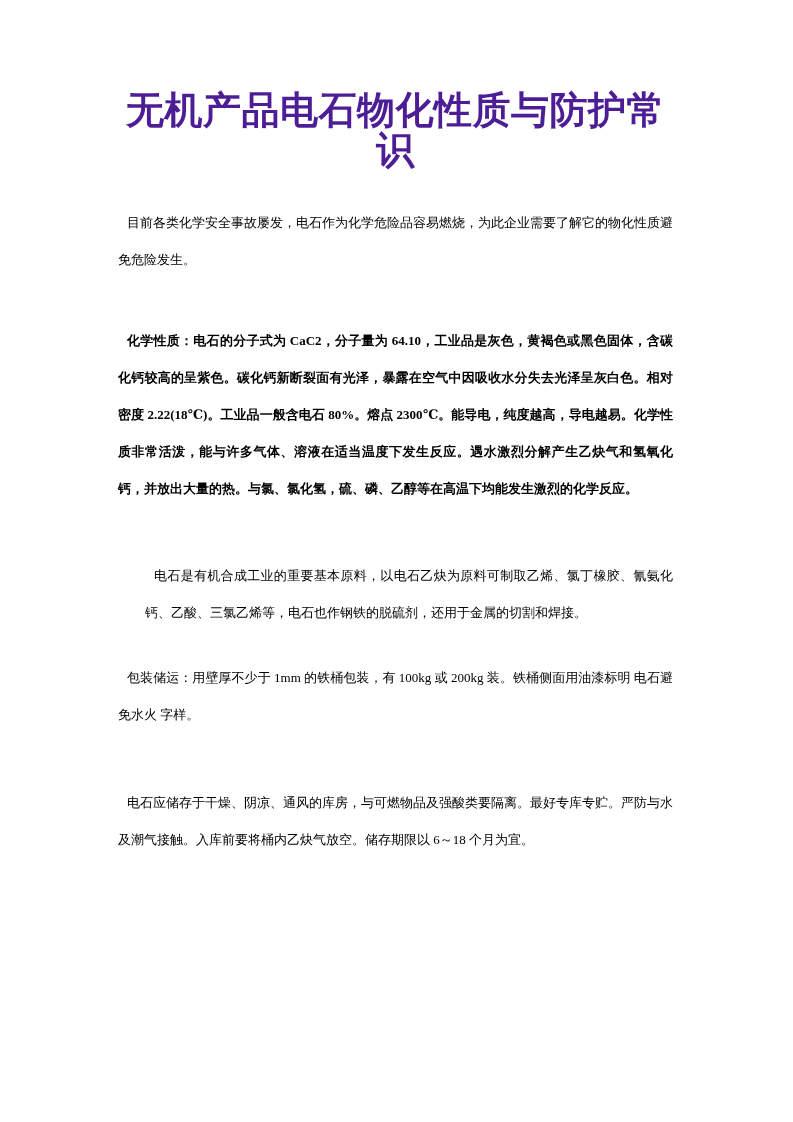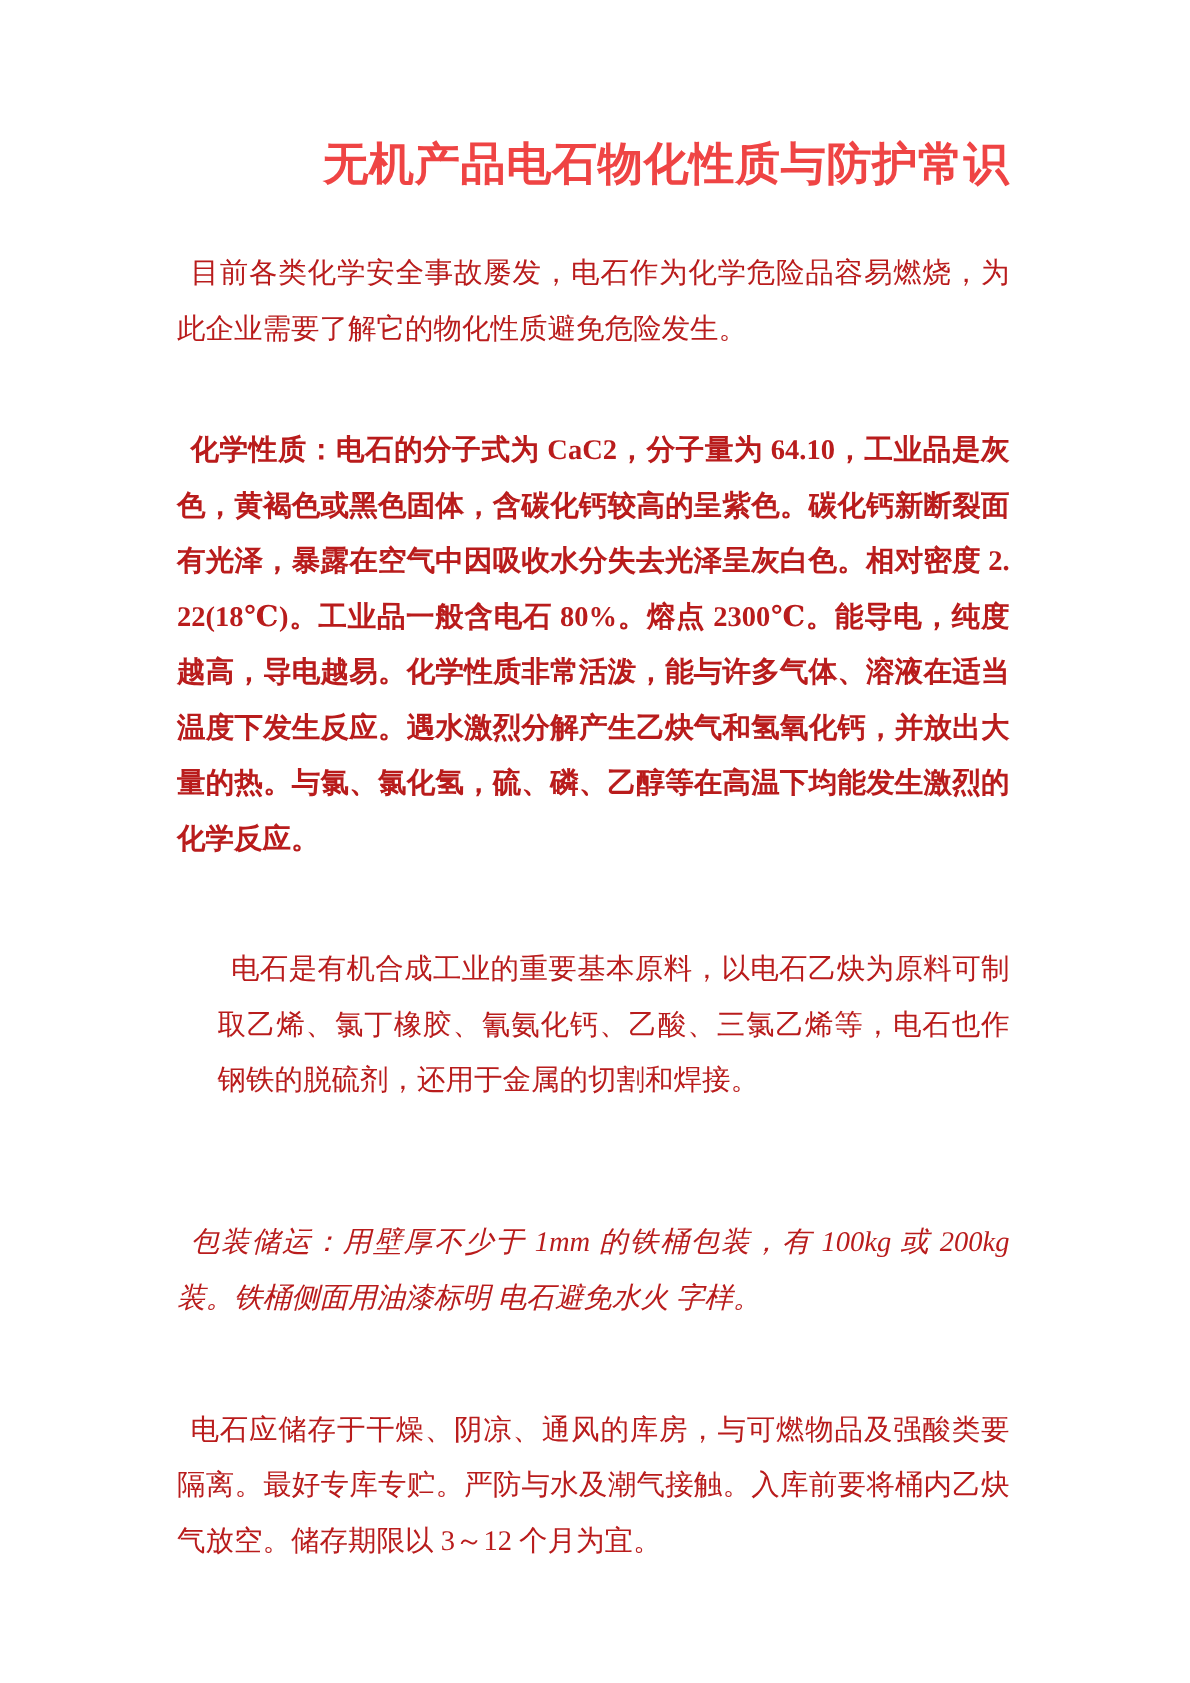--- a/index.html
+++ b/index.html
@@ -16,50 +16,50 @@
     box-sizing: border-box;
     width: 793px;
     height: 1122px;
     padding: 0 120px 0 118px;
     background: #ffffff;
     font-family: "Liberation Serif", "DejaVu Serif", serif;
     color: #111111;
   }
   .doc-title {
     margin: 90px 0 0 0;
-    font-size: 30px;
+    font-size: 38px;
     line-height: 40px;
     font-weight: 700;
-    text-align: right;
-    color: #ef4444;
+    text-align: center;
+    color: #4c1d95;
     letter-spacing: 0.5px;
   }
   .para {
     margin: 0;
-    font-size: 19px;
+    font-size: 13px;
     line-height: 37px;
     text-align: justify;
     text-indent: 9px;
     word-break: break-all;
-    color: #b91c1c;
+    color: #000000;
   }
   .p1 { margin-top: 34px; }
   .p2 { margin-top: 44px; font-weight: bold; }
   .p3 { margin-top: 50px; margin-left: 27px; }
-  .p4 { margin-top: 71px; font-style: italic; }
+  .p4 { margin-top: 28px; }
   .p5 { margin-top: 51px; }
 </style>
 </head>
 <body>
 
 <div class="page">
   <h1 class="doc-title">无机产品电石物化性质与防护常识</h1>
 
   <p class="para p1">目前各类化学安全事故屡发，电石作为化学危险品容易燃烧，为此企业需要了解它的物化性质避免危险发生。</p>
 
   <p class="para p2">化学性质：电石的分子式为 CaC2，分子量为 64.10，工业品是灰色，黄褐色或黑色固体，含碳化钙较高的呈紫色。碳化钙新断裂面有光泽，暴露在空气中因吸收水分失去光泽呈灰白色。相对密度 2.22(18℃)。工业品一般含电石 80%。熔点 2300℃。能导电，纯度越高，导电越易。化学性质非常活泼，能与许多气体、溶液在适当温度下发生反应。遇水激烈分解产生乙炔气和氢氧化钙，并放出大量的热。与氯、氯化氢，硫、磷、乙醇等在高温下均能发生激烈的化学反应。</p>
 
   <p class="para p3">电石是有机合成工业的重要基本原料，以电石乙炔为原料可制取乙烯、氯丁橡胶、氰氨化钙、乙酸、三氯乙烯等，电石也作钢铁的脱硫剂，还用于金属的切割和焊接。</p>
 
   <p class="para p4">包装储运：用壁厚不少于 1mm 的铁桶包装，有 100kg 或 200kg 装。铁桶侧面用油漆标明 电石避免水火 字样。</p>
 
-  <p class="para p5">电石应储存于干燥、阴凉、通风的库房，与可燃物品及强酸类要隔离。最好专库专贮。严防与水及潮气接触。入库前要将桶内乙炔气放空。储存期限以 3～12 个月为宜。</p>
+  <p class="para p5">电石应储存于干燥、阴凉、通风的库房，与可燃物品及强酸类要隔离。最好专库专贮。严防与水及潮气接触。入库前要将桶内乙炔气放空。储存期限以 6～18 个月为宜。</p>
 </div>
 
 </body></html>

